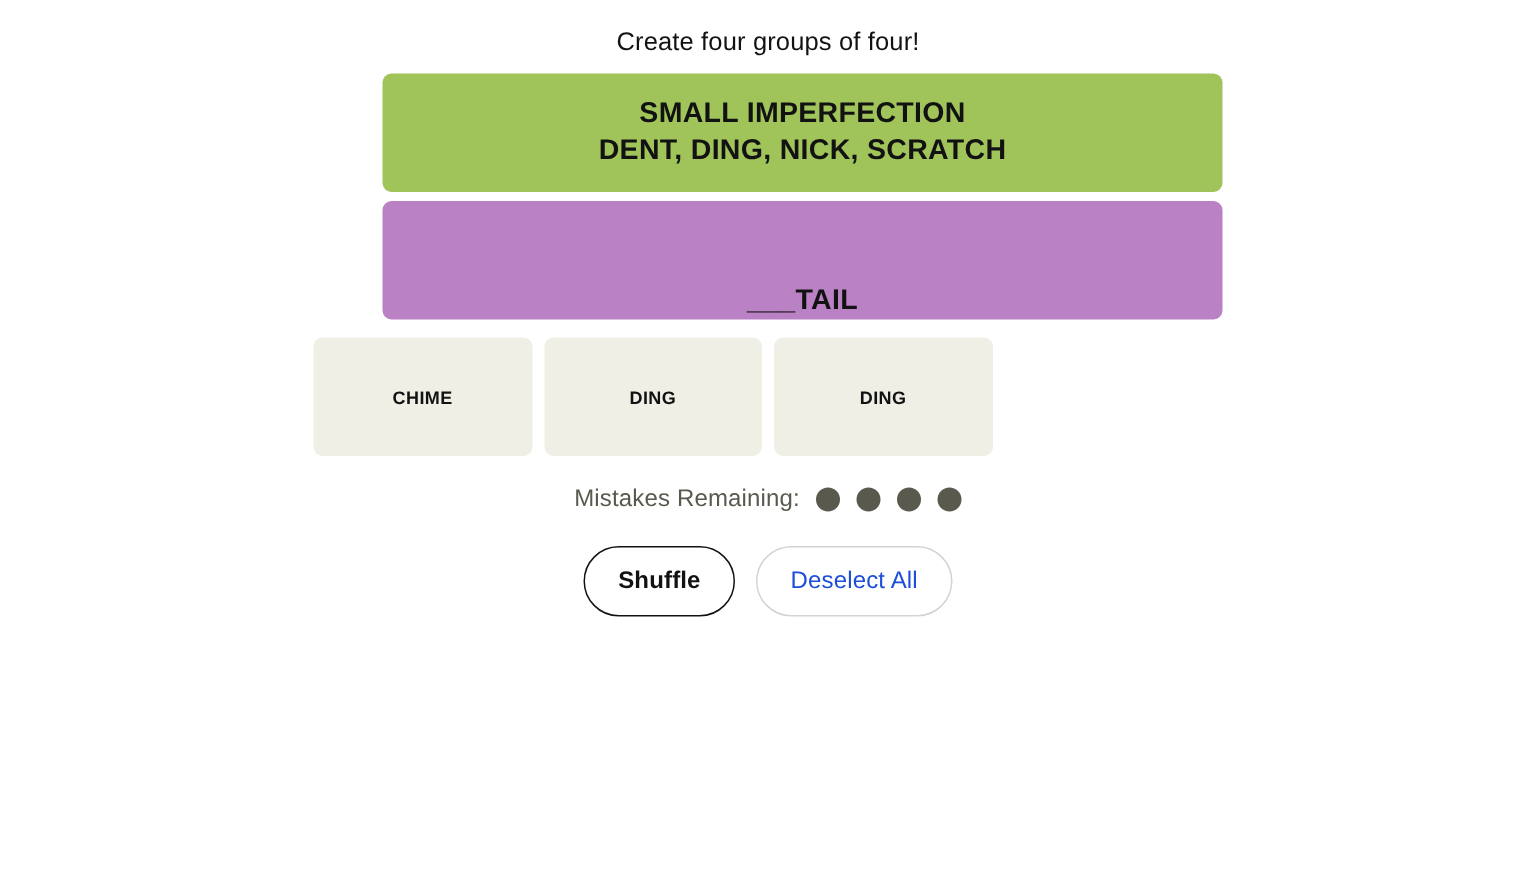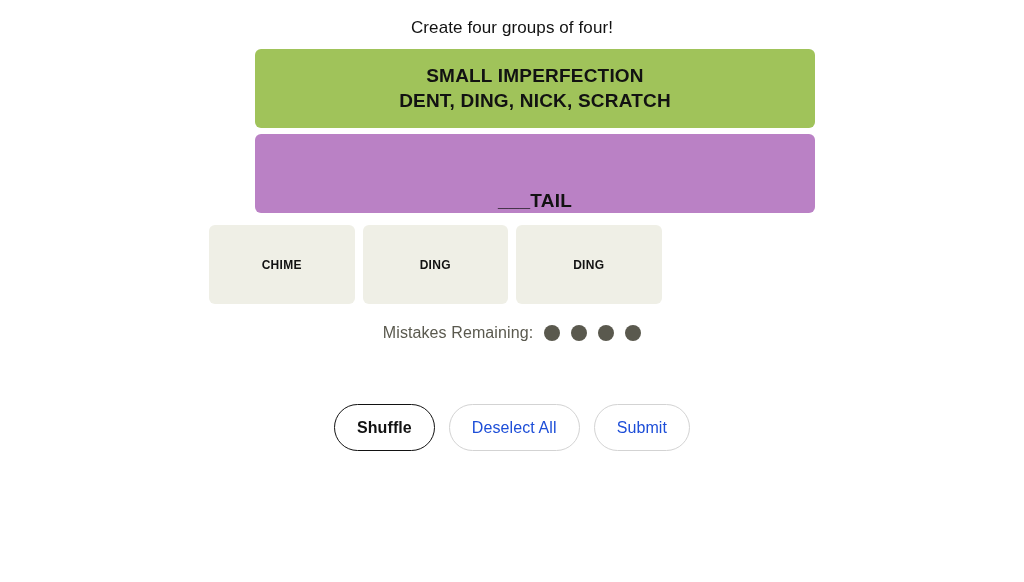--- a/index.html
+++ b/index.html
@@ -130,21 +130,20 @@
     border-radius: 24px;
     background: #ffffff;
     display: flex;
     align-items: center;
     justify-content: center;
     font-size: 16px;
     box-sizing: border-box;
     cursor: pointer;
     padding: 0 22px;
     letter-spacing: 0.1px;
-    margin-top: 40px;
   }
   .btn.enabled {
     border: 1.6px solid #121212;
     color: #121212;
     font-weight: bold;
   }
   .btn.disabled {
     border: 1.3px solid #d3d3d3;
     color: #1d4ed8;
     font-weight: 400;
@@ -192,16 +191,15 @@
         <span class="dot" style="background: rgb(90, 89, 78);"></span>
         <span class="dot" style="background: rgb(90, 89, 78);"></span>
         <span class="dot" style="background: rgb(90, 89, 78);"></span>
         <span class="dot" style="background: rgb(90, 89, 78);"></span>
       </span>
   </div>
 
   <div class="buttons">
     <div class="btn enabled">Shuffle</div>
     <div class="btn disabled">Deselect All</div>
-    <div class="btn disabled">Submit</div>
   </div>
 
 </div>
 
 </body></html>

